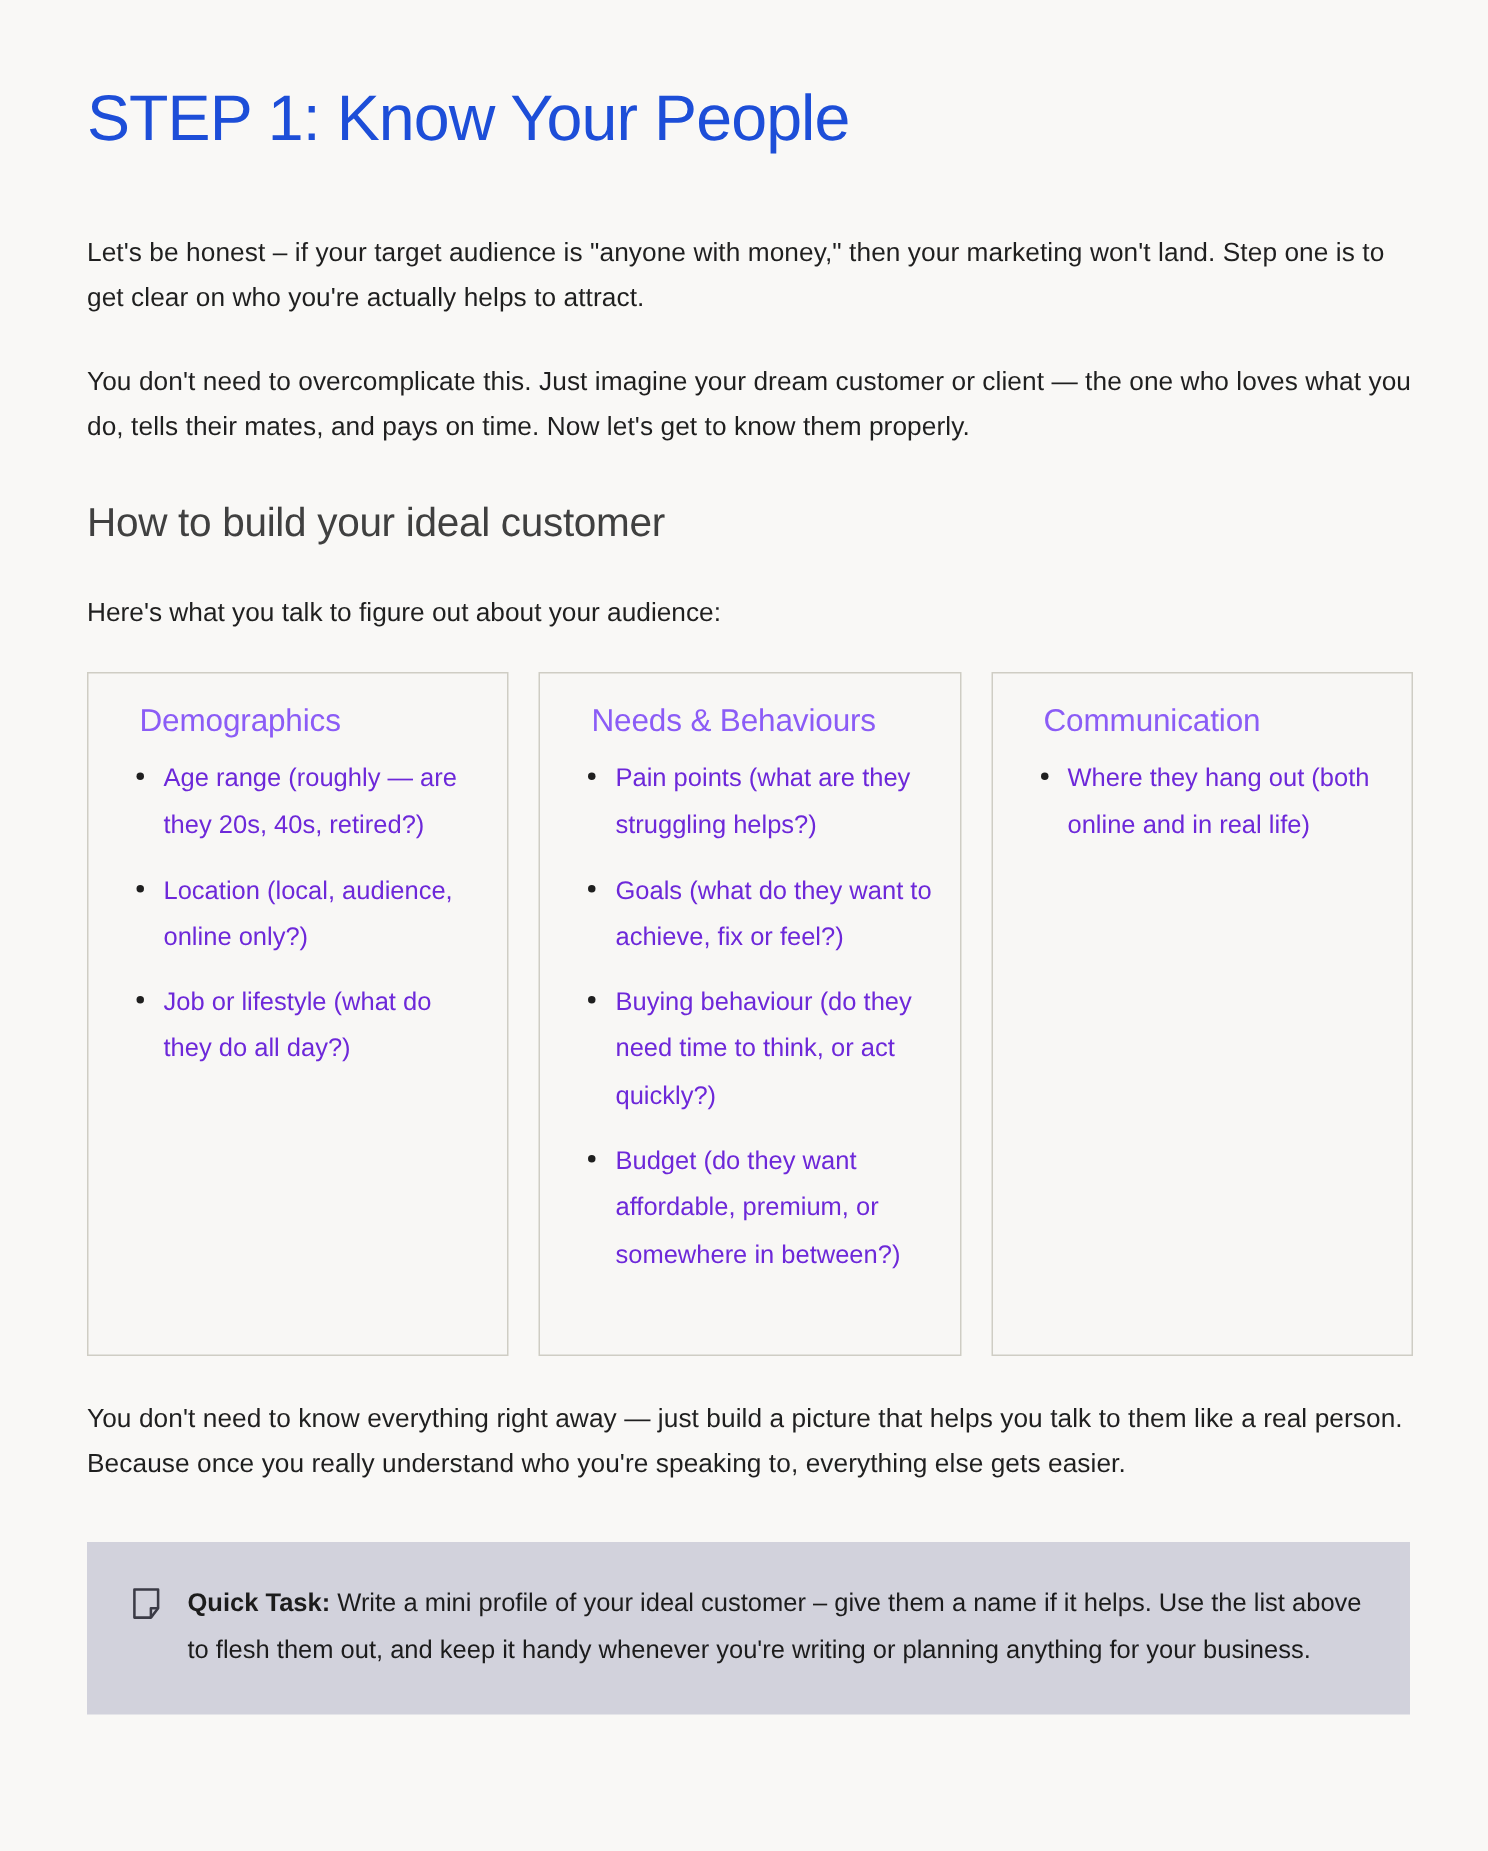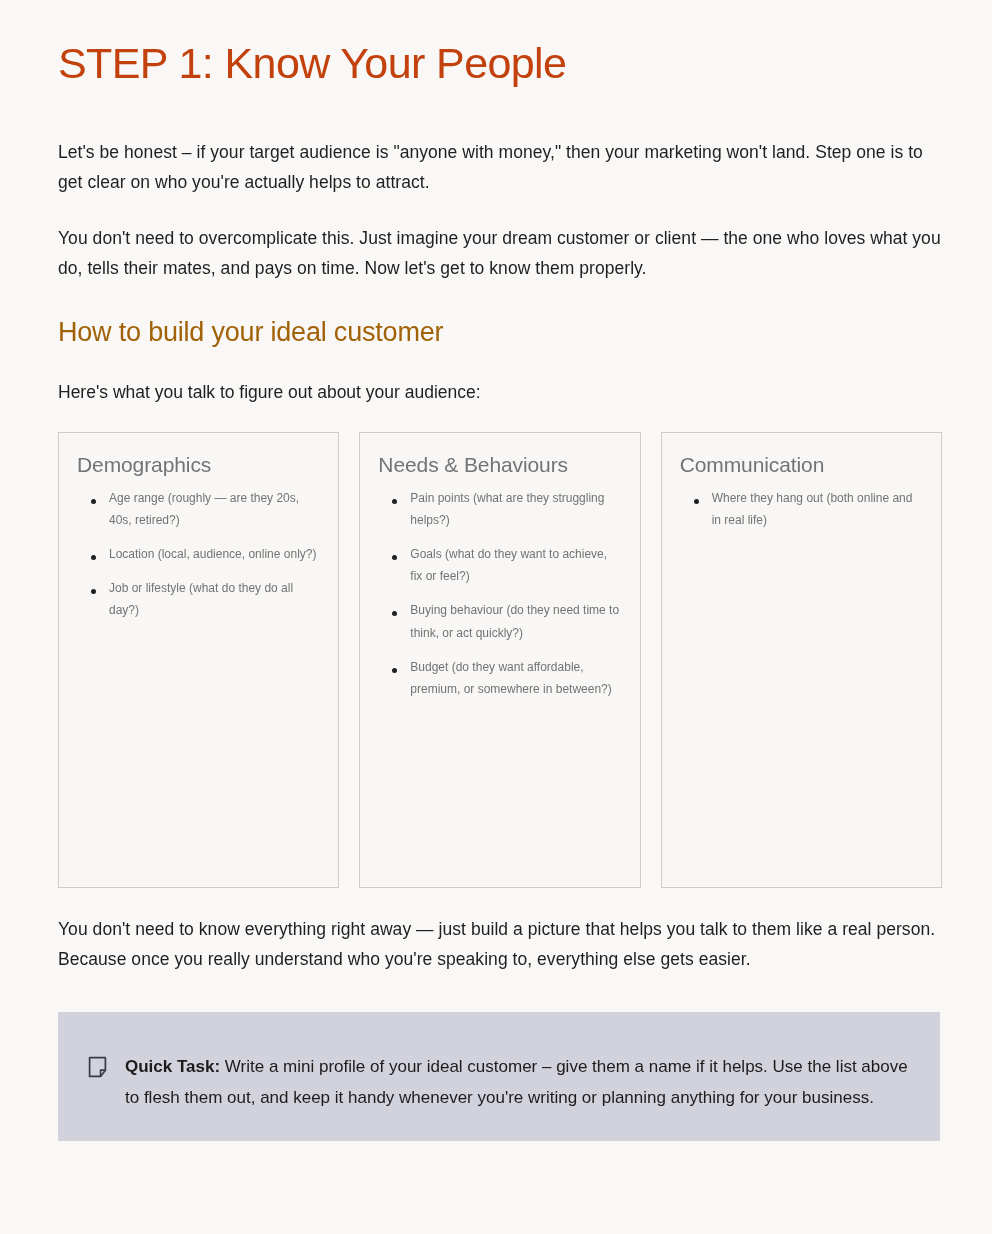--- a/index.html
+++ b/index.html
@@ -24,42 +24,42 @@
   .content {
     padding: 38px 50px 0 58px;
   }
 
   
   .page-title {
     font-size: 43px;
     font-weight: 400;
     letter-spacing: -0.6px;
     line-height: 1.18;
-    margin: 0 0 48px 0;
-    color: #c2410c;
+    margin: 16px 0 48px 0;
+    color: #1d4ed8;
   }
 
   
   .para {
     font-size: 17.5px;
     line-height: 1.72;
     margin: 0 0 26px 0;
     color: #1f1f1f;
     max-width: 890px;
     letter-spacing: 0.05px;
   }
   .para.tight { margin-bottom: 0; }
 
   
   .section-heading {
     font-size: 27px;
     font-weight: 400;
     letter-spacing: -0.2px;
     margin: 34px 0 30px 0;
-    color: #a16207;
+    color: #404040;
   }
 
   .lead-in {
     font-size: 17.5px;
     line-height: 1.6;
     margin: 0 0 26px 0;
     color: #1f1f1f;
   }
 
   
@@ -73,55 +73,55 @@
   .card {
     flex: 1 1 0;
     background: #f8f7f5;
     border: 1.5px solid #cfcdc4;
     padding: 20px 18px 22px 18px;
     min-height: 456px;
   }
   .card-title {
     font-size: 21px;
     font-weight: 400;
-    margin: 0 0 10px 0;
-    color: #737373;
+    margin: 0 0 10px 16px;
+    color: #8b5cf6;
     letter-spacing: -0.1px;
   }
   .card-list {
     list-style: none;
     margin: 0;
     padding: 0;
   }
   .card-list li {
     position: relative;
     padding-left: 32px;
-    font-size: 12px;
+    font-size: 17px;
     line-height: 1.84;
     margin-bottom: 12px;
-    color: #737373;
+    color: #6d28d9;
   }
   .card-list li:last-child { margin-bottom: 0; }
   .card-list li .bullet {
     position: absolute;
     left: 14px;
     top: 12px;
     width: 5px;
     height: 5px;
     border-radius: 50%;
     background: #1f1f1f;
   }
 
   
   .callout {
     position: relative;
     background: #d2d2dc;
     margin: 38px 0 0 0;
     width: 882px;
-    padding: 40px 30px 28px 30px;
+    padding: 26px 30px 28px 30px;
     display: flex;
     gap: 18px;
     align-items: flex-start;
   }
   .callout-icon {
     flex: 0 0 auto;
     width: 19px;
     height: 22px;
     margin-top: 4px;
   }

